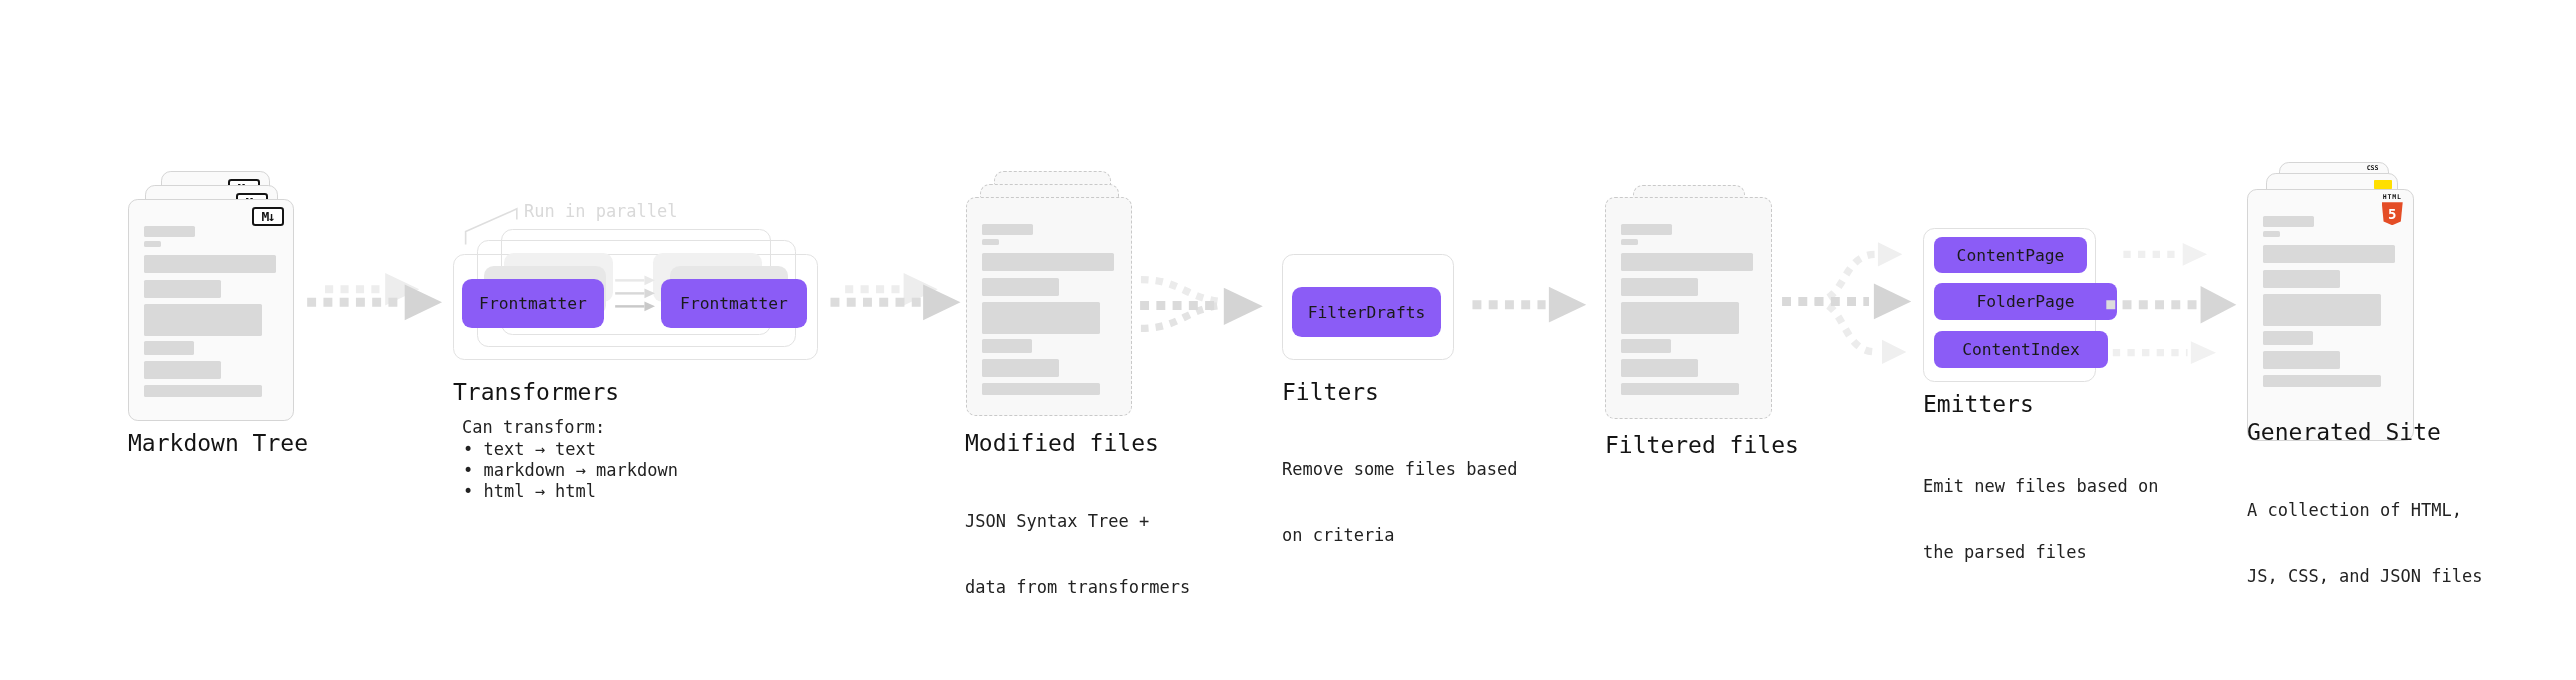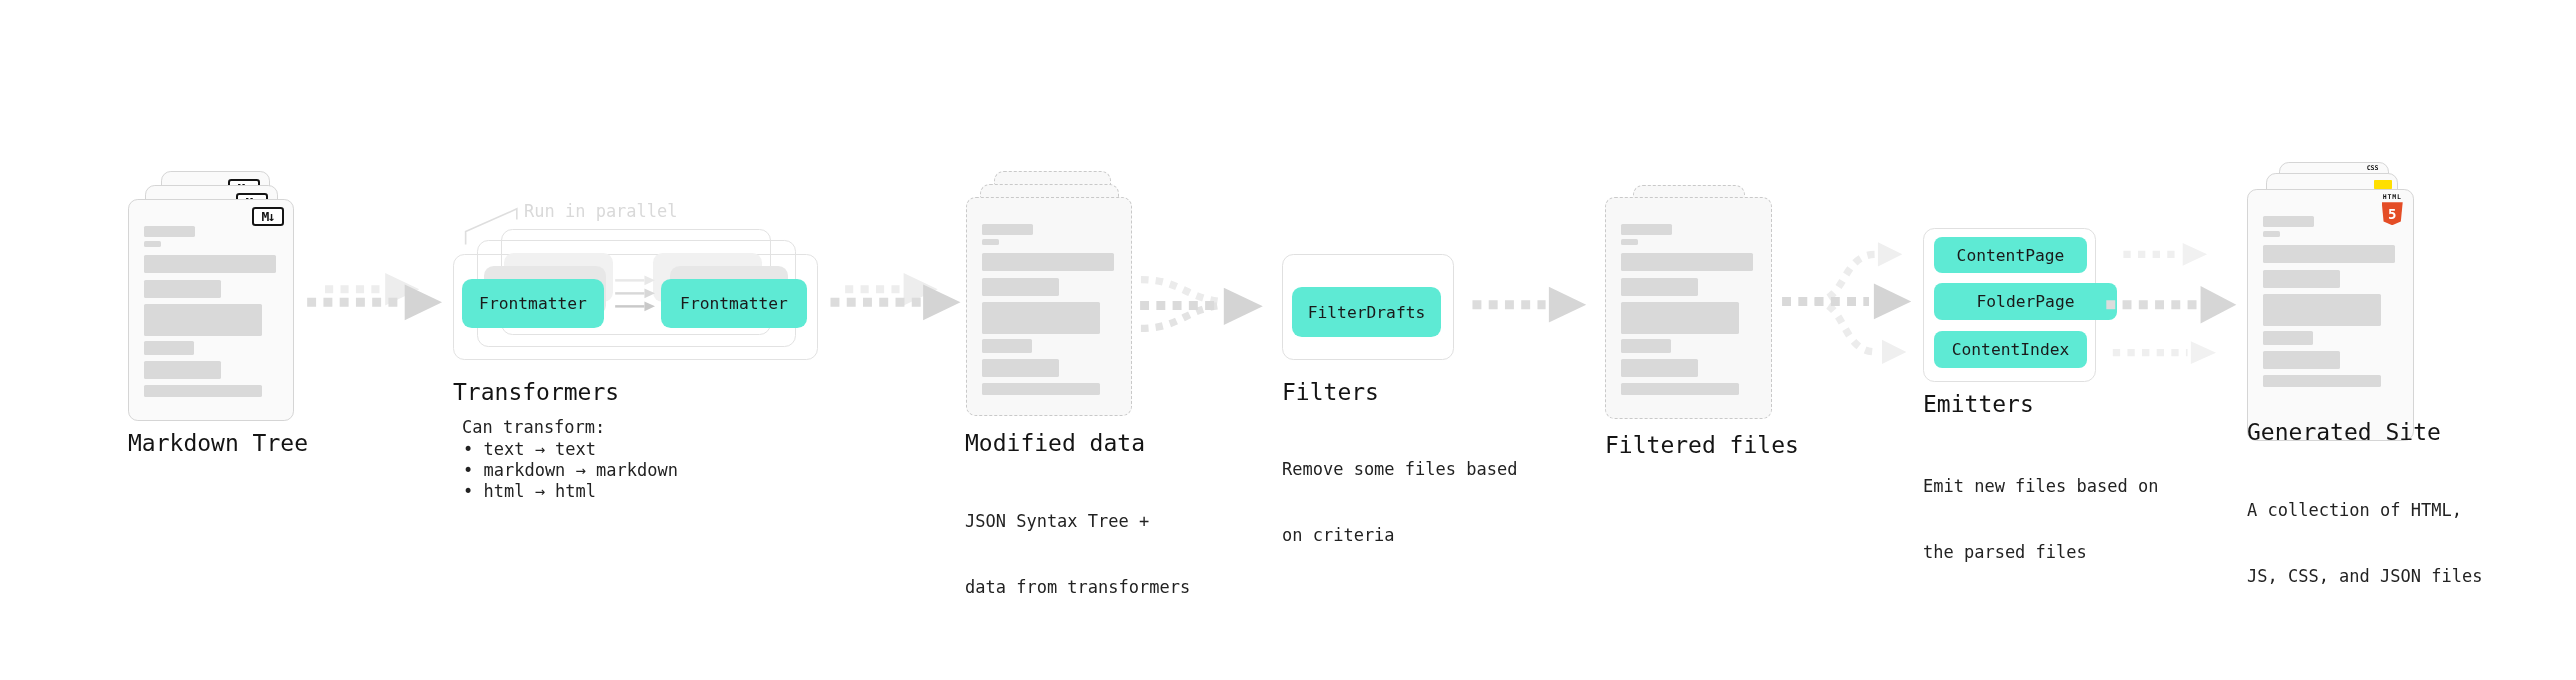--- a/index.html
+++ b/index.html
@@ -14,21 +14,21 @@
   .b4{left:15.4px;top:80px;width:77px;height:18px}
   .b5{left:15.4px;top:104px;width:118px;height:32px}
   .b6{left:15.4px;top:141px;width:50px;height:14px}
   .b7{left:15.4px;top:161px;width:77px;height:18px}
   .b8{left:15.4px;top:185px;width:118px;height:12.2px}
   .md-badge{position:absolute;top:7.3px;right:9px;width:32.5px;height:18.7px;background:#fff;
             border:2.4px solid #141414;border-radius:3.3px;display:flex;align-items:center;justify-content:center;
             font-weight:700;font-size:13px;letter-spacing:-1.6px;color:#141414;box-sizing:border-box}
   .container-box{position:absolute;border:1.6px solid #e2e2e2;border-radius:11.4px;box-sizing:border-box}
   .panel{position:absolute;border:1.6px solid #e0e0e0;border-radius:11.4px;background:#fff;box-sizing:border-box}
-  .btn{position:absolute;background:#5eead4;border-radius:9.8px;display:flex;align-items:center;justify-content:center;
+  .btn{position:absolute;background:#8b5cf6;border-radius:9.8px;display:flex;align-items:center;justify-content:center;
        font-size:16.3px;color:#1a1a1a;box-sizing:border-box;white-space:pre}
   .btn.g1{background:#e7e7e7}
   .btn.g2{background:#f1f1f1}
   .stage-title{position:absolute;font-size:23px;font-weight:500;color:#141414;white-space:pre}
   .stage-sub{position:absolute;font-size:17px;line-height:22px;color:#222;white-space:pre}
   .annotation{position:absolute;font-size:17px;color:#d9d9d9;white-space:pre}
   .arrows{position:absolute;left:0;top:0;pointer-events:none}
   .html5-badge{position:absolute;top:4.1px;right:9.8px;width:22px;text-align:center}
   .html5-word{font-size:6.5px;font-weight:700;letter-spacing:0.8px;color:#111;line-height:7.3px}
   .html5-shield{width:21px;height:23px;margin:0.8px auto 0;background:#e44d26;
@@ -92,21 +92,21 @@
     <div class="page dashed" style="left:966px;top:197px;width:166px;height:219px">
       <i class="bar b1"></i>
         <i class="bar b2"></i>
         <i class="bar b3"></i>
         <i class="bar b4"></i>
       <i class="bar b5"></i>
         <i class="bar b6"></i>
         <i class="bar b7"></i>
         <i class="bar b8"></i>
     </div>
-    <div class="stage-title" style="left:965px;top:430px">Modified data</div>
+    <div class="stage-title" style="left:965px;top:430px">Modified files</div>
     <div class="stage-sub" style="left:965px;top:466px">
       <div>JSON Syntax Tree +</div>
       <div>data from transformers</div>
     </div>
   </div>
 
   <div>
     <div class="panel" style="left:1282px;top:254px;width:172px;height:106px"></div>
     <div class="btn" style="left:1292px;top:287px;width:149px;height:50px">FilterDrafts</div>
     <div class="stage-title" style="left:1282px;top:379px">Filters</div>
@@ -128,21 +128,21 @@
         <i class="bar b7"></i>
         <i class="bar b8"></i>
     </div>
     <div class="stage-title" style="left:1605px;top:432px">Filtered files</div>
   </div>
 
   <div>
     <div class="panel" style="left:1923px;top:228px;width:173px;height:154px"></div>
     <div class="btn" style="left:1934px;top:237px;width:153px;height:36px;border-radius:8.1px">ContentPage</div>
     <div class="btn" style="left:1934px;top:283px;width:183px;height:37px;border-radius:8.1px">FolderPage</div>
-    <div class="btn" style="left:1934px;top:331px;width:153px;height:37px;border-radius:8.1px">ContentIndex</div>
+    <div class="btn" style="left:1934px;top:331px;width:174px;height:37px;border-radius:8.1px">ContentIndex</div>
     <div class="stage-title" style="left:1923px;top:391px">Emitters</div>
     <div class="stage-sub" style="left:1923px;top:431px">
       <div>Emit new files based on</div>
       <div>the parsed files</div>
     </div>
   </div>
 
   <div>
     <div class="page" style="left:2279px;top:162px;width:110px;height:220px">
       <div class="css-badge">

